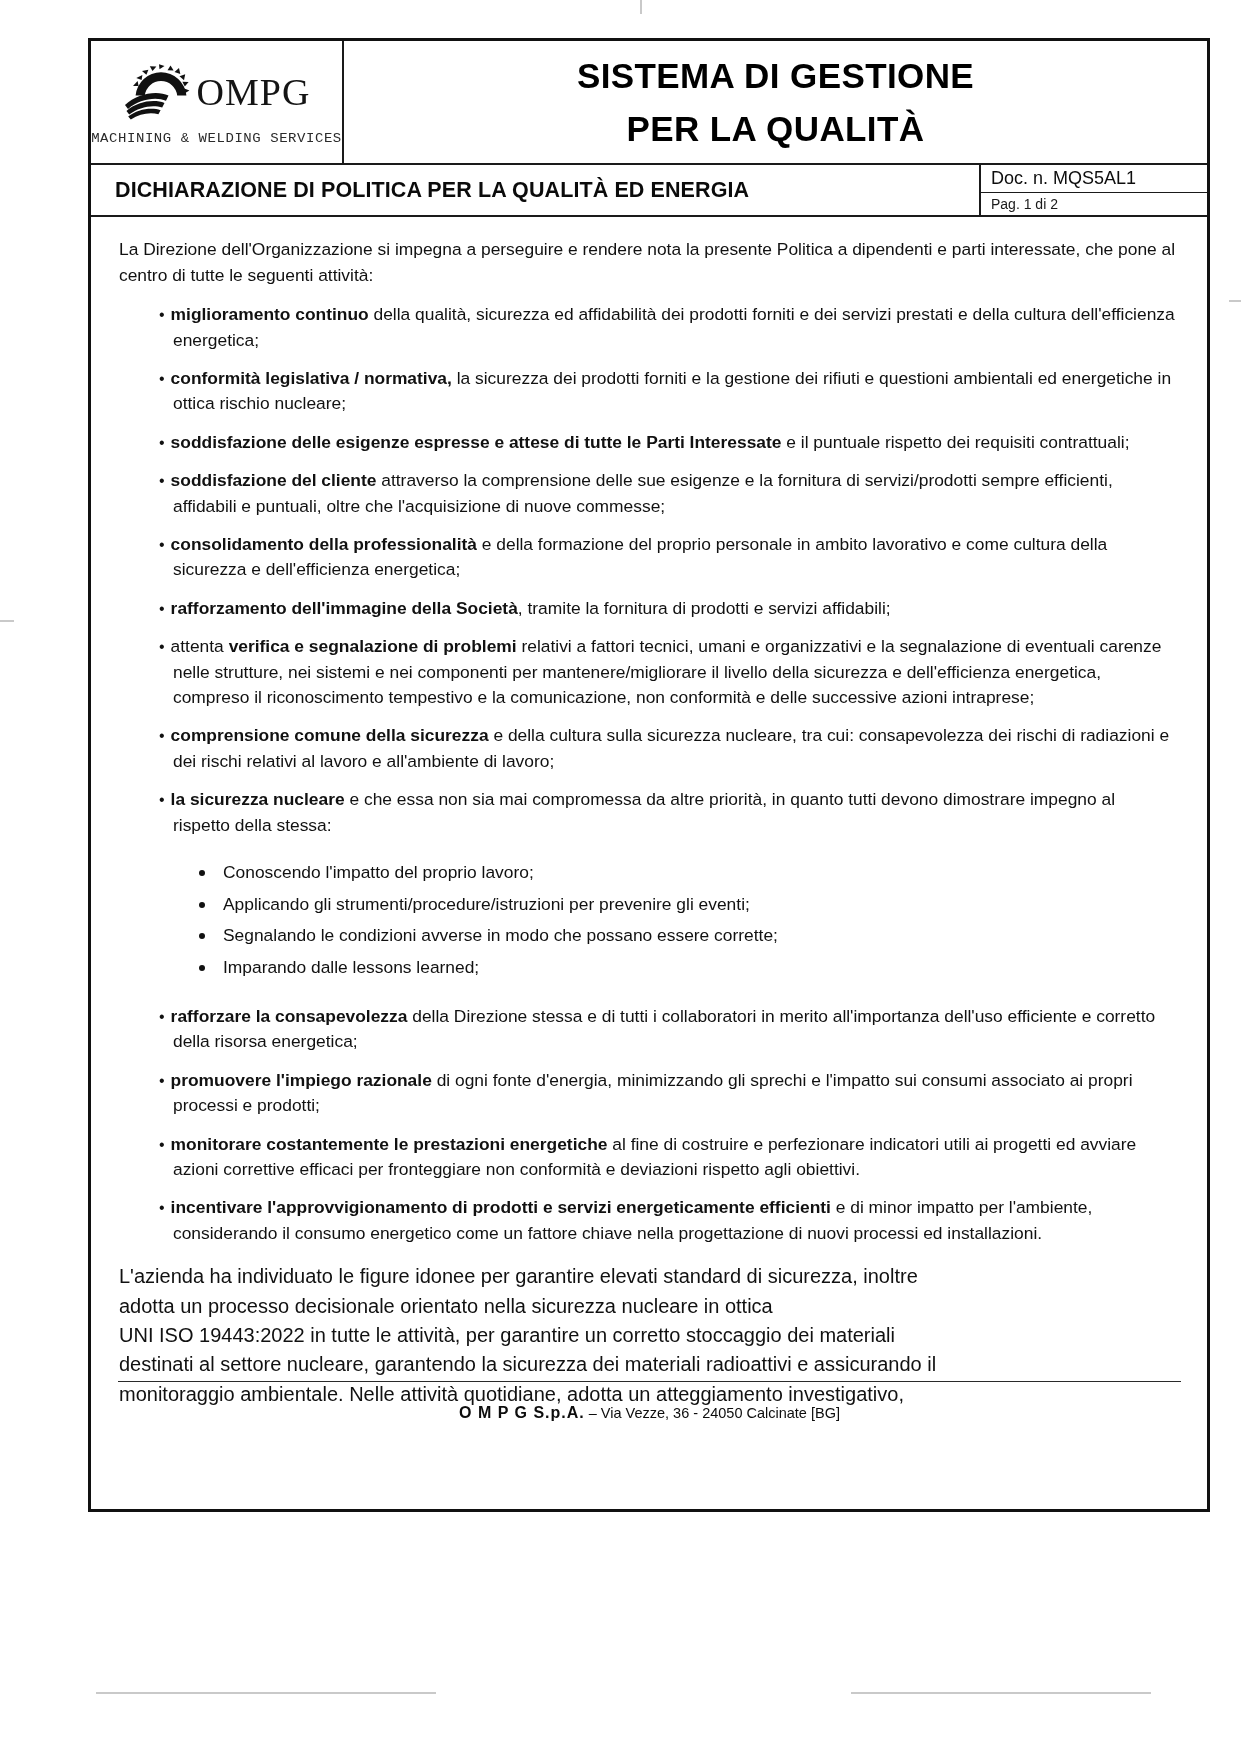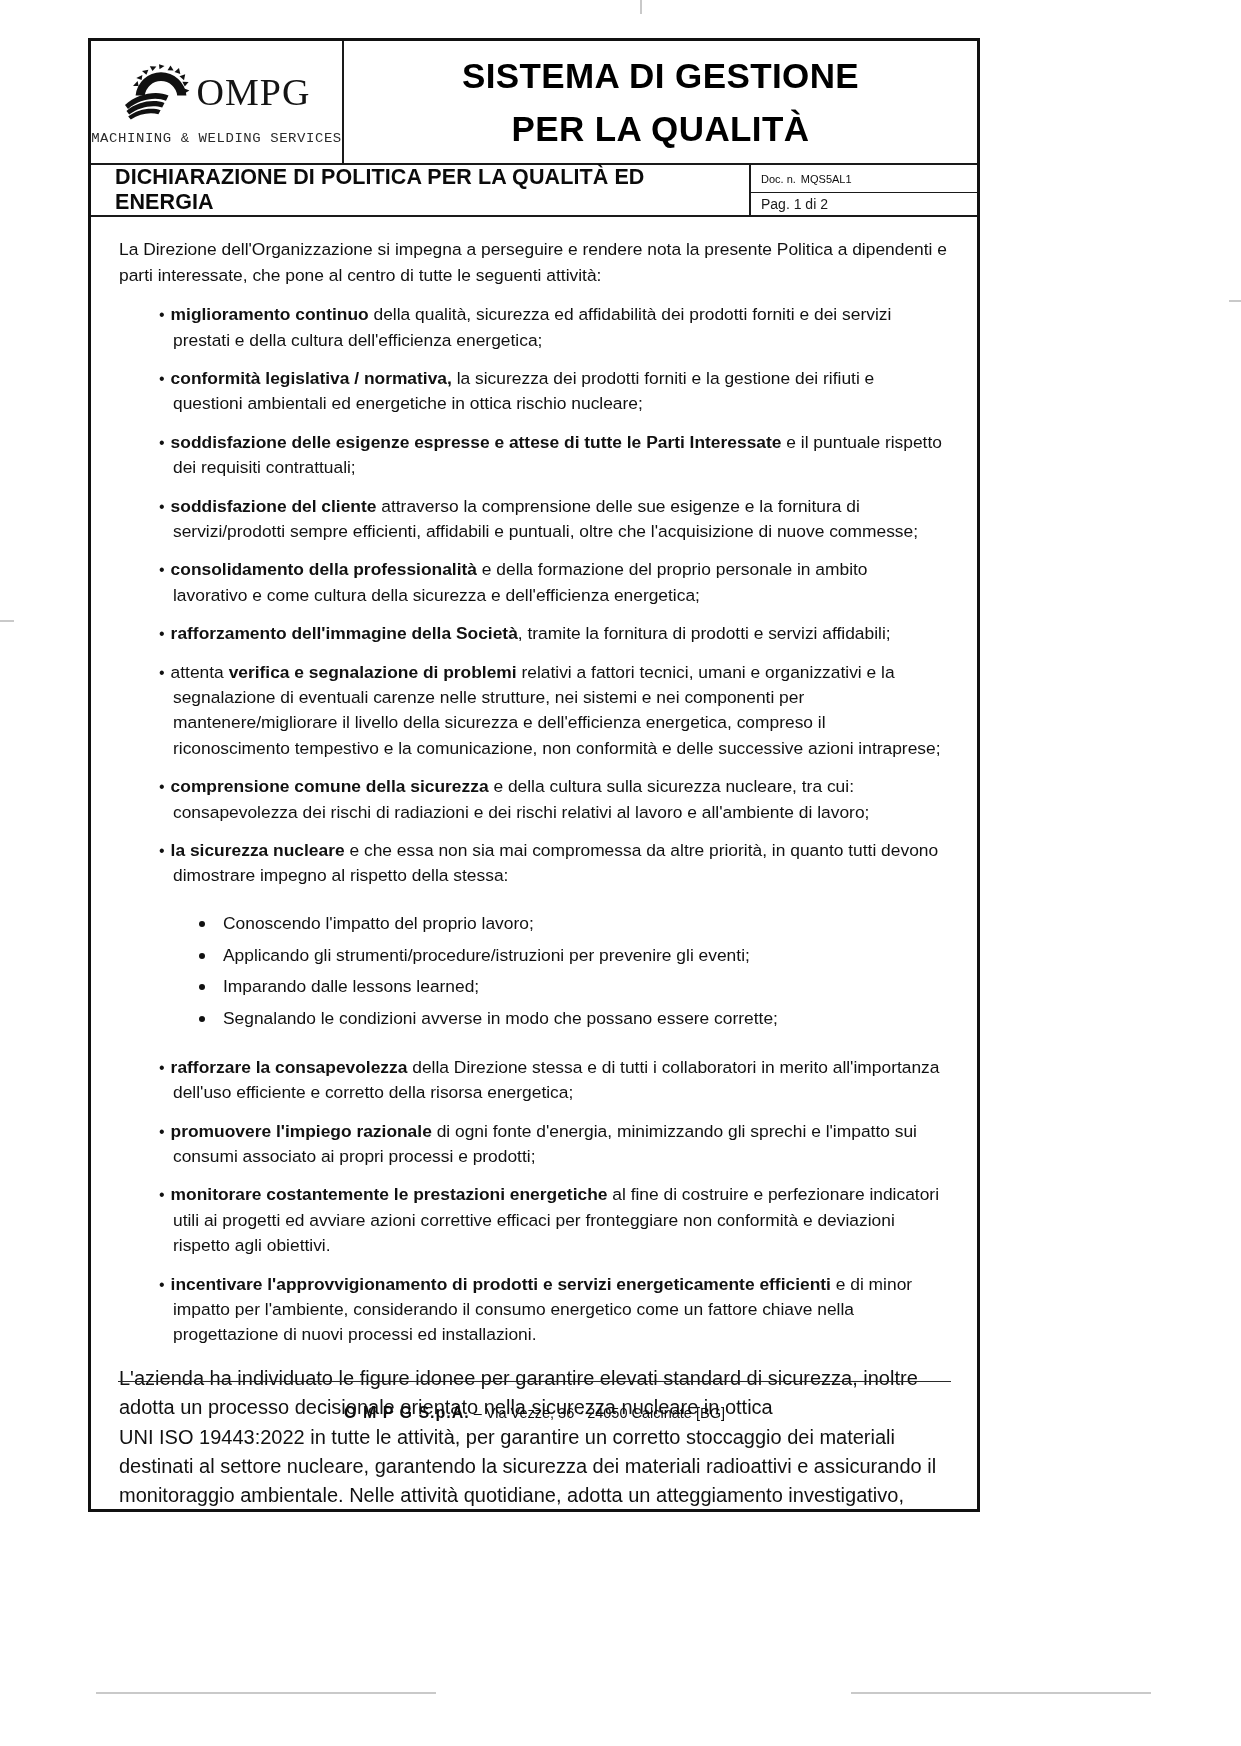--- a/index.html
+++ b/index.html
@@ -14,21 +14,21 @@
     color: #0d0d0d;
     position: relative;
     overflow: hidden;
   }
 
   
   .scan-page {
     position: absolute;
     left: 88px;
     top: 38px;
-    width: 892px;
+    width: 1122px;
     height: 1474px;
     background: #ffffff;
     border: 3px solid #111;
     box-sizing: border-box;
   }
 
   
   .doc-header {
     display: flex;
     align-items: stretch;
@@ -110,21 +110,21 @@
     border-left: 2px solid #1a1a1a;
     display: flex;
     flex-direction: column;
     box-sizing: border-box;
   }
   .docnum-row {
     height: 28px;
     display: flex;
     align-items: center;
     padding-left: 10px;
-    font-size: 11px;
+    font-size: 18px;
     border-bottom: 1.5px solid #1a1a1a;
     box-sizing: border-box;
     white-space: nowrap;
   }
   .docnum-row:last-child {
     border-bottom: none;
     height: 22px;
     font-size: 14px;
     color: #1a1a1a;
   }
@@ -297,22 +297,22 @@
         <li class="bullet"><b>consolidamento della professionalità</b><span> e della formazione del proprio personale in ambito lavorativo e come cultura della sicurezza e dell'efficienza energetica;</span></li>
         <li class="bullet"><b>rafforzamento dell'immagine della Società</b><span>, tramite la fornitura di prodotti e servizi affidabili;</span></li>
         <li class="bullet"><span>attenta </span><b>verifica e segnalazione di problemi</b><span> relativi a fattori tecnici, umani e organizzativi e la segnalazione di eventuali carenze nelle strutture, nei sistemi e nei componenti per mantenere/migliorare il livello della sicurezza e dell'efficienza energetica, compreso il riconoscimento tempestivo e la comunicazione, non conformità e delle successive azioni intraprese;</span></li>
         <li class="bullet"><b>comprensione comune della sicurezza</b><span> e della cultura sulla sicurezza nucleare, tra cui: consapevolezza dei rischi di radiazioni e dei rischi relativi al lavoro e all'ambiente di lavoro;</span></li>
         <li class="bullet"><b>la sicurezza nucleare</b><span> e che essa non sia mai compromessa da altre priorità, in quanto tutti devono dimostrare impegno al rispetto della stessa:</span></li>
       </ul>
 
     <ul class="sublist" id="sublist">
         <li>Conoscendo l'impatto del proprio lavoro;</li>
         <li>Applicando gli strumenti/procedure/istruzioni per prevenire gli eventi;</li>
+        <li>Segnalando le condizioni avverse in modo che possano essere corrette;</li>
         <li>Imparando dalle lessons learned;</li>
-        <li>Segnalando le condizioni avverse in modo che possano essere corrette;</li>
       </ul>
 
     <ul class="bullets" id="bullets-after">
         <li class="bullet"><b>rafforzare la consapevolezza</b><span> della Direzione stessa e di tutti i collaboratori in merito all'importanza dell'uso efficiente e corretto della risorsa energetica;</span></li>
         <li class="bullet"><b>promuovere l'impiego razionale</b><span> di ogni fonte d'energia, minimizzando gli sprechi e l'impatto sui consumi associato ai propri processi e prodotti;</span></li>
         <li class="bullet"><b>monitorare costantemente le prestazioni energetiche</b><span> al fine di costruire e perfezionare indicatori utili ai progetti ed avviare azioni correttive efficaci per fronteggiare non conformità e deviazioni rispetto agli obiettivi.</span></li>
         <li class="bullet"><b>incentivare l'approvvigionamento di prodotti e servizi energeticamente efficienti</b><span> e di minor impatto per l'ambiente, considerando il consumo energetico come un fattore chiave nella progettazione di nuovi processi ed installazioni.</span></li>
       </ul>
 
     <div class="closing" id="closing">

